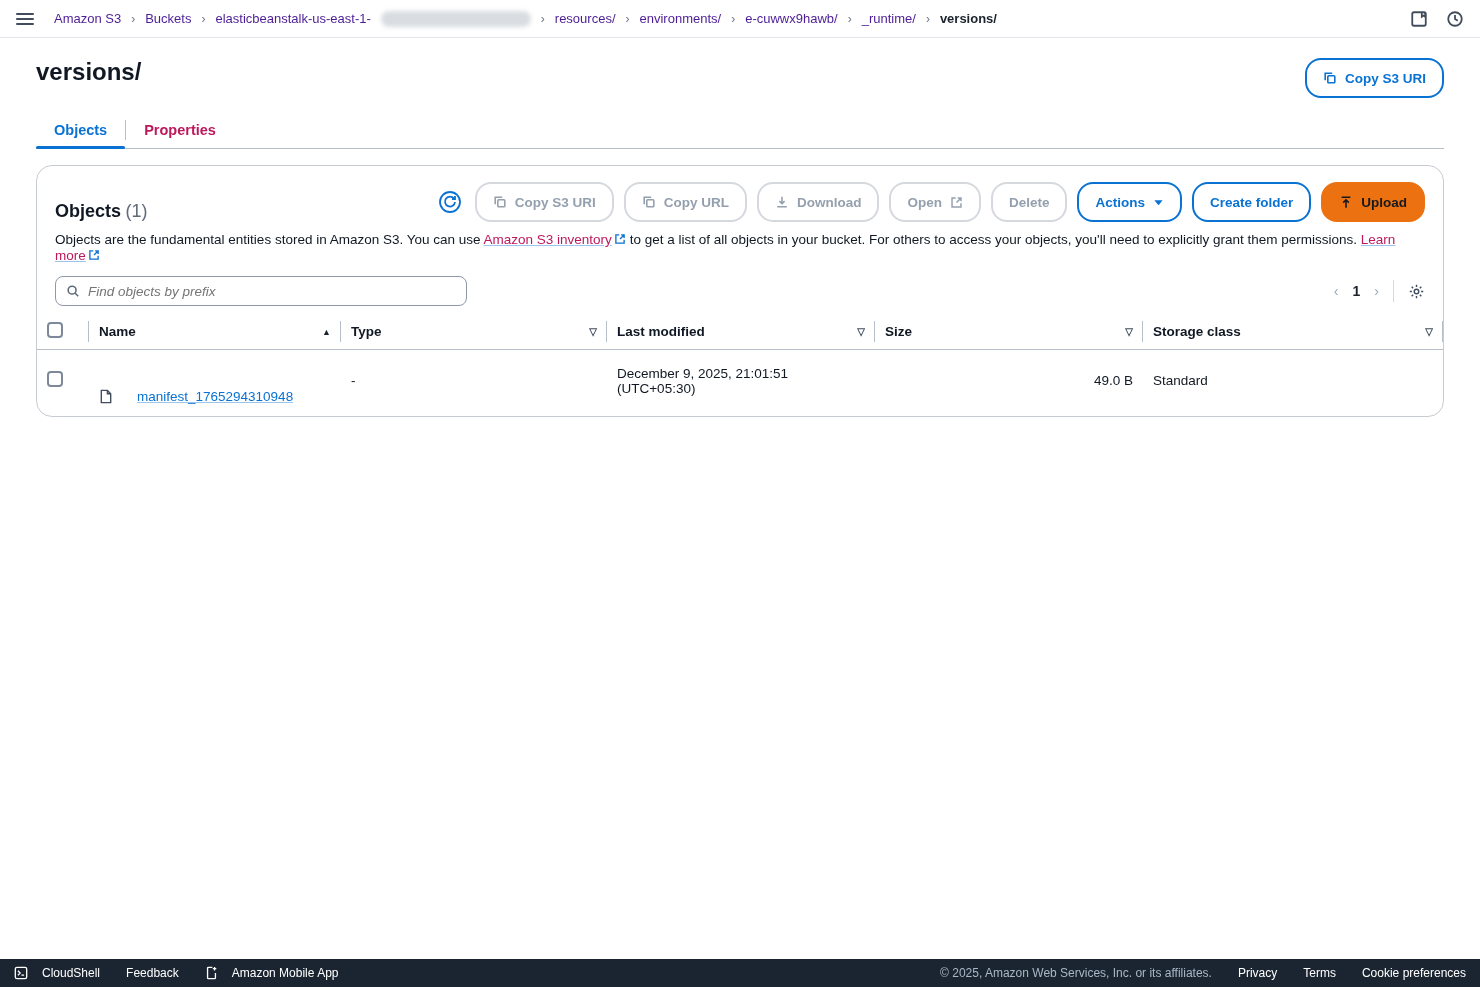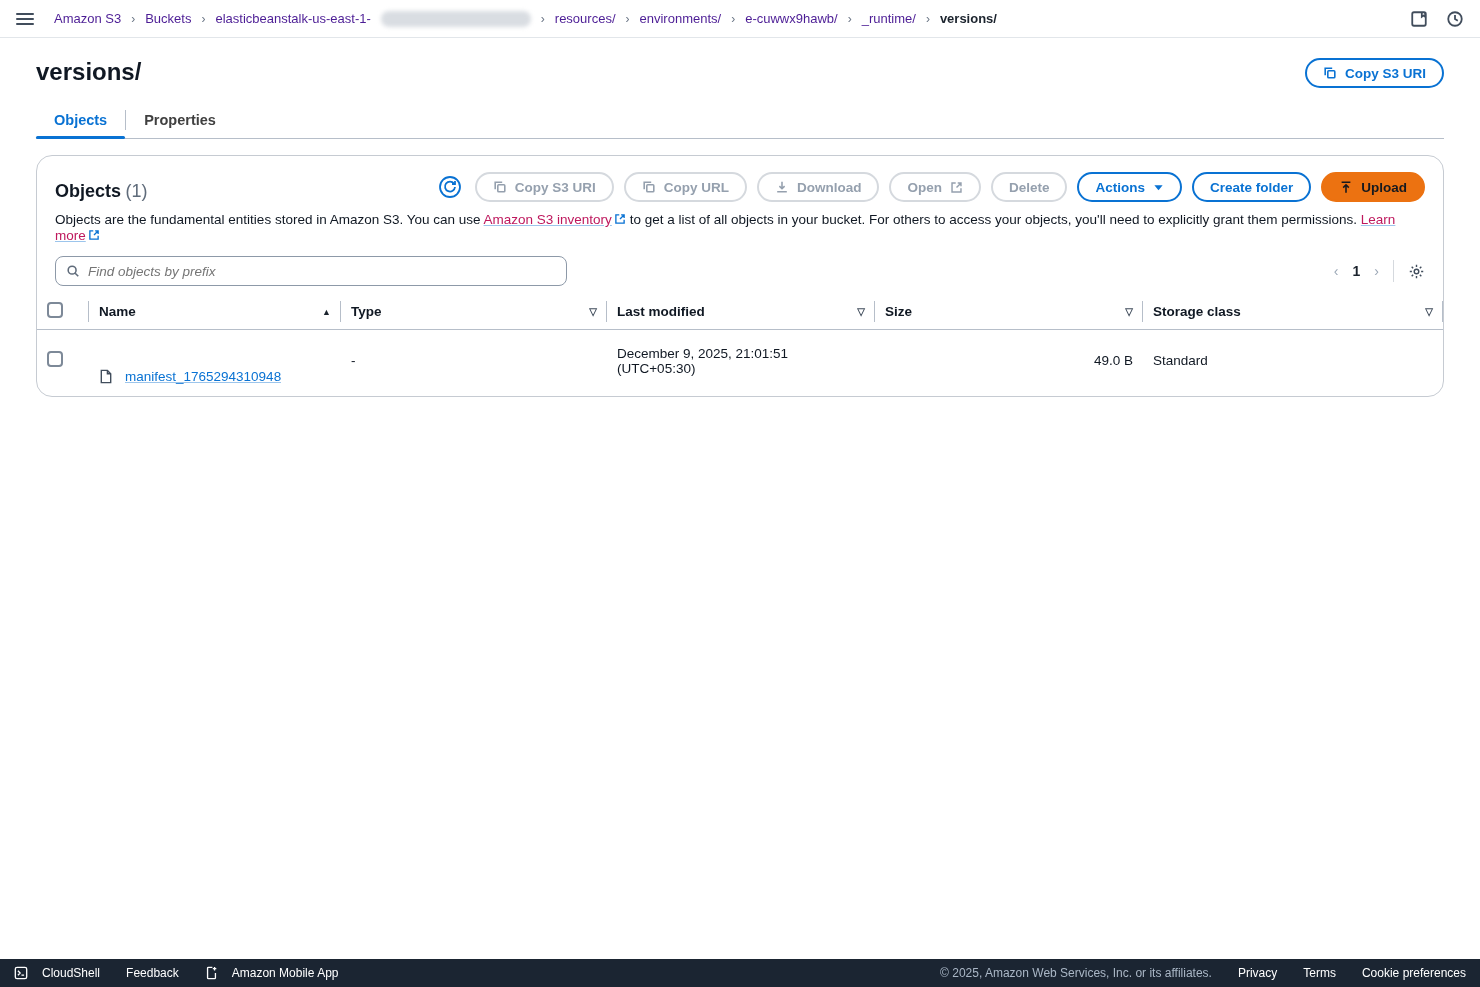--- a/index.html
+++ b/index.html
@@ -15,67 +15,67 @@
   .crumb-sep { color:#6b7686; font-size:12px; }
   .redacted { width:150px; height:16px; background:#d9dde2; border-radius:8px; filter:blur(2px); }
   .topbar-icons { display:flex; align-items:center; gap:18px; }
   .icon-btn { width:18px; height:18px; color:#414d5c; cursor:pointer; }
 
   
   .page-head { display:flex; align-items:flex-start; justify-content:space-between; padding:20px 36px 0 36px; }
   .page-title { font-size:24px; font-weight:bold; color:#101823; }
 
   
-  .btn { display:inline-flex; align-items:center; gap:8px; height:30px; padding:0 16px; border-radius:16px; font-size:13.5px; font-weight:bold; background:#fff; cursor:pointer; white-space:nowrap; }
+  .btn { display:inline-flex; align-items:center; gap:8px; height:40px; padding:0 16px; border-radius:16px; font-size:13.5px; font-weight:bold; background:#fff; cursor:pointer; white-space:nowrap; }
   .btn-outline-blue { border:2px solid #0972d3; color:#0972d3; }
   .btn-disabled { border:2px solid #d5d9de; color:#95a0ae; cursor:default; }
   .btn-primary { border:2px solid #ec7211; background:#ec7211; color:#16191f; }
   .btn svg { display:block; }
 
   
   .tabs { display:flex; align-items:stretch; margin:14px 36px 0 36px; border-bottom:1px solid #b6bec9; }
-  .tab { font-size:14.5px; font-weight:bold; padding:10px 18px; position:relative; cursor:pointer; color:#404040; display:flex; align-items:center; }
+  .tab { font-size:14.5px; font-weight:bold; padding:10px 18px; position:relative; cursor:pointer; color:#be185d; display:flex; align-items:center; }
   .tab.active { color:#0972d3; }
   .tab.active::after { content:""; position:absolute; left:0; right:0; bottom:-1px; height:3px; background:#0972d3; border-radius:2px; }
   .tab-divider { width:1px; background:#b6bec9; margin:8px 0; }
 
   
   .card { margin:16px 36px 0 36px; border:1px solid #c6cbd2; border-radius:16px; background:#fff; padding:14px 0 0 0; overflow:hidden; }
   .card-head { display:flex; align-items:flex-end; justify-content:space-between; padding:2px 18px 0 18px; }
   .card-title { font-size:18px; font-weight:bold; color:#101823; }
   .card-count { font-size:18px; font-weight:normal; color:#5f6b7a; }
   .toolbar { display:flex; align-items:center; gap:10px; }
   .refresh-btn { width:30px; height:30px; border:none; background:transparent; color:#0972d3; cursor:pointer; display:flex; align-items:center; justify-content:center; }
 
   .card-desc { padding:10px 18px 0 18px; font-size:13.5px; color:#101823; }
   .inline-link { color:#be185d; text-decoration:underline; text-decoration-color:#9cc5ec; cursor:pointer; }
   .ext-icon { display:inline-block; vertical-align:-1px; margin-left:2px; color:#0972d3; }
 
   .filter-row { display:flex; align-items:center; justify-content:space-between; padding:12px 18px 8px 18px; }
-  .search-box { display:flex; align-items:center; gap:8px; width:512px; height:30px; border:1px solid #8d99a8; border-radius:8px; padding:0 10px; color:#5f6b7a; }
+  .search-box { display:flex; align-items:center; gap:8px; width:412px; height:30px; border:1px solid #8d99a8; border-radius:8px; padding:0 10px; color:#5f6b7a; }
   .search-box input { border:none; outline:none; flex:1; font-size:13.5px; font-style:italic; color:#5f6b7a; font-family:"Liberation Sans", sans-serif; background:transparent; }
   .pager { display:flex; align-items:center; gap:14px; font-size:14px; }
   .pager .chev { color:#9ba7b6; font-size:14px; cursor:pointer; }
   .pager .page { font-weight:bold; color:#1b232d; cursor:pointer; }
   .pager-divider { width:1px; height:22px; background:#d5d9de; }
   .gear { color:#414d5c; cursor:pointer; }
 
   
   table { width:100%; border-collapse:collapse; table-layout:fixed; font-size:13.5px; }
   col.c-check { width:52px; } col.c-name { width:252px; } col.c-type { width:266px; }
   col.c-mod { width:268px; } col.c-size { width:268px; }
   th { text-align:left; font-size:13.5px; font-weight:bold; color:#101823; padding:8px 10px; border-bottom:1px solid #b6bec9; position:relative; }
   th .th-inner { display:flex; align-items:center; justify-content:space-between; gap:0; }
   th::after { content:""; position:absolute; right:0; top:7px; bottom:7px; width:1px; background:#b6bec9; }
   .sort-asc { font-size:9px; color:#1b232d; }
   .sort-down { font-size:10px; color:#414d5c; }
   td { padding:7px 10px 12px 10px; color:#101823; vertical-align:middle; }
   td.num { text-align:right; }
   .checkbox { width:16px; height:16px; border:2px solid #7d8998; border-radius:4px; display:inline-block; cursor:pointer; background:#fff; }
-  .name-cell { display:flex; align-items:flex-start; gap:12px;margin-top:32px; }
+  .name-cell { display:flex; align-items:flex-start; gap:24px;margin-top:32px; }
   .file-icon { color:#414d5c; flex:0 0 auto; }
   .obj-link { color:#0972d3; text-decoration:underline; text-decoration-color:#9cc5ec; cursor:pointer; overflow:hidden; text-overflow:ellipsis; white-space:nowrap; }
 
   
   .footer { position:absolute; left:0; right:0; bottom:0; height:28px; background:#1b2532; display:flex; align-items:center; justify-content:space-between; padding:0 14px; font-size:12px; color:#fff; }
   .f-left, .f-right { display:flex; align-items:center; gap:26px; }
   .f-item { display:flex; align-items:center; gap:14px; cursor:pointer; white-space:nowrap; }
   .f-copy { color:#aab7c6; cursor:default; }
 </style>
 </head>

